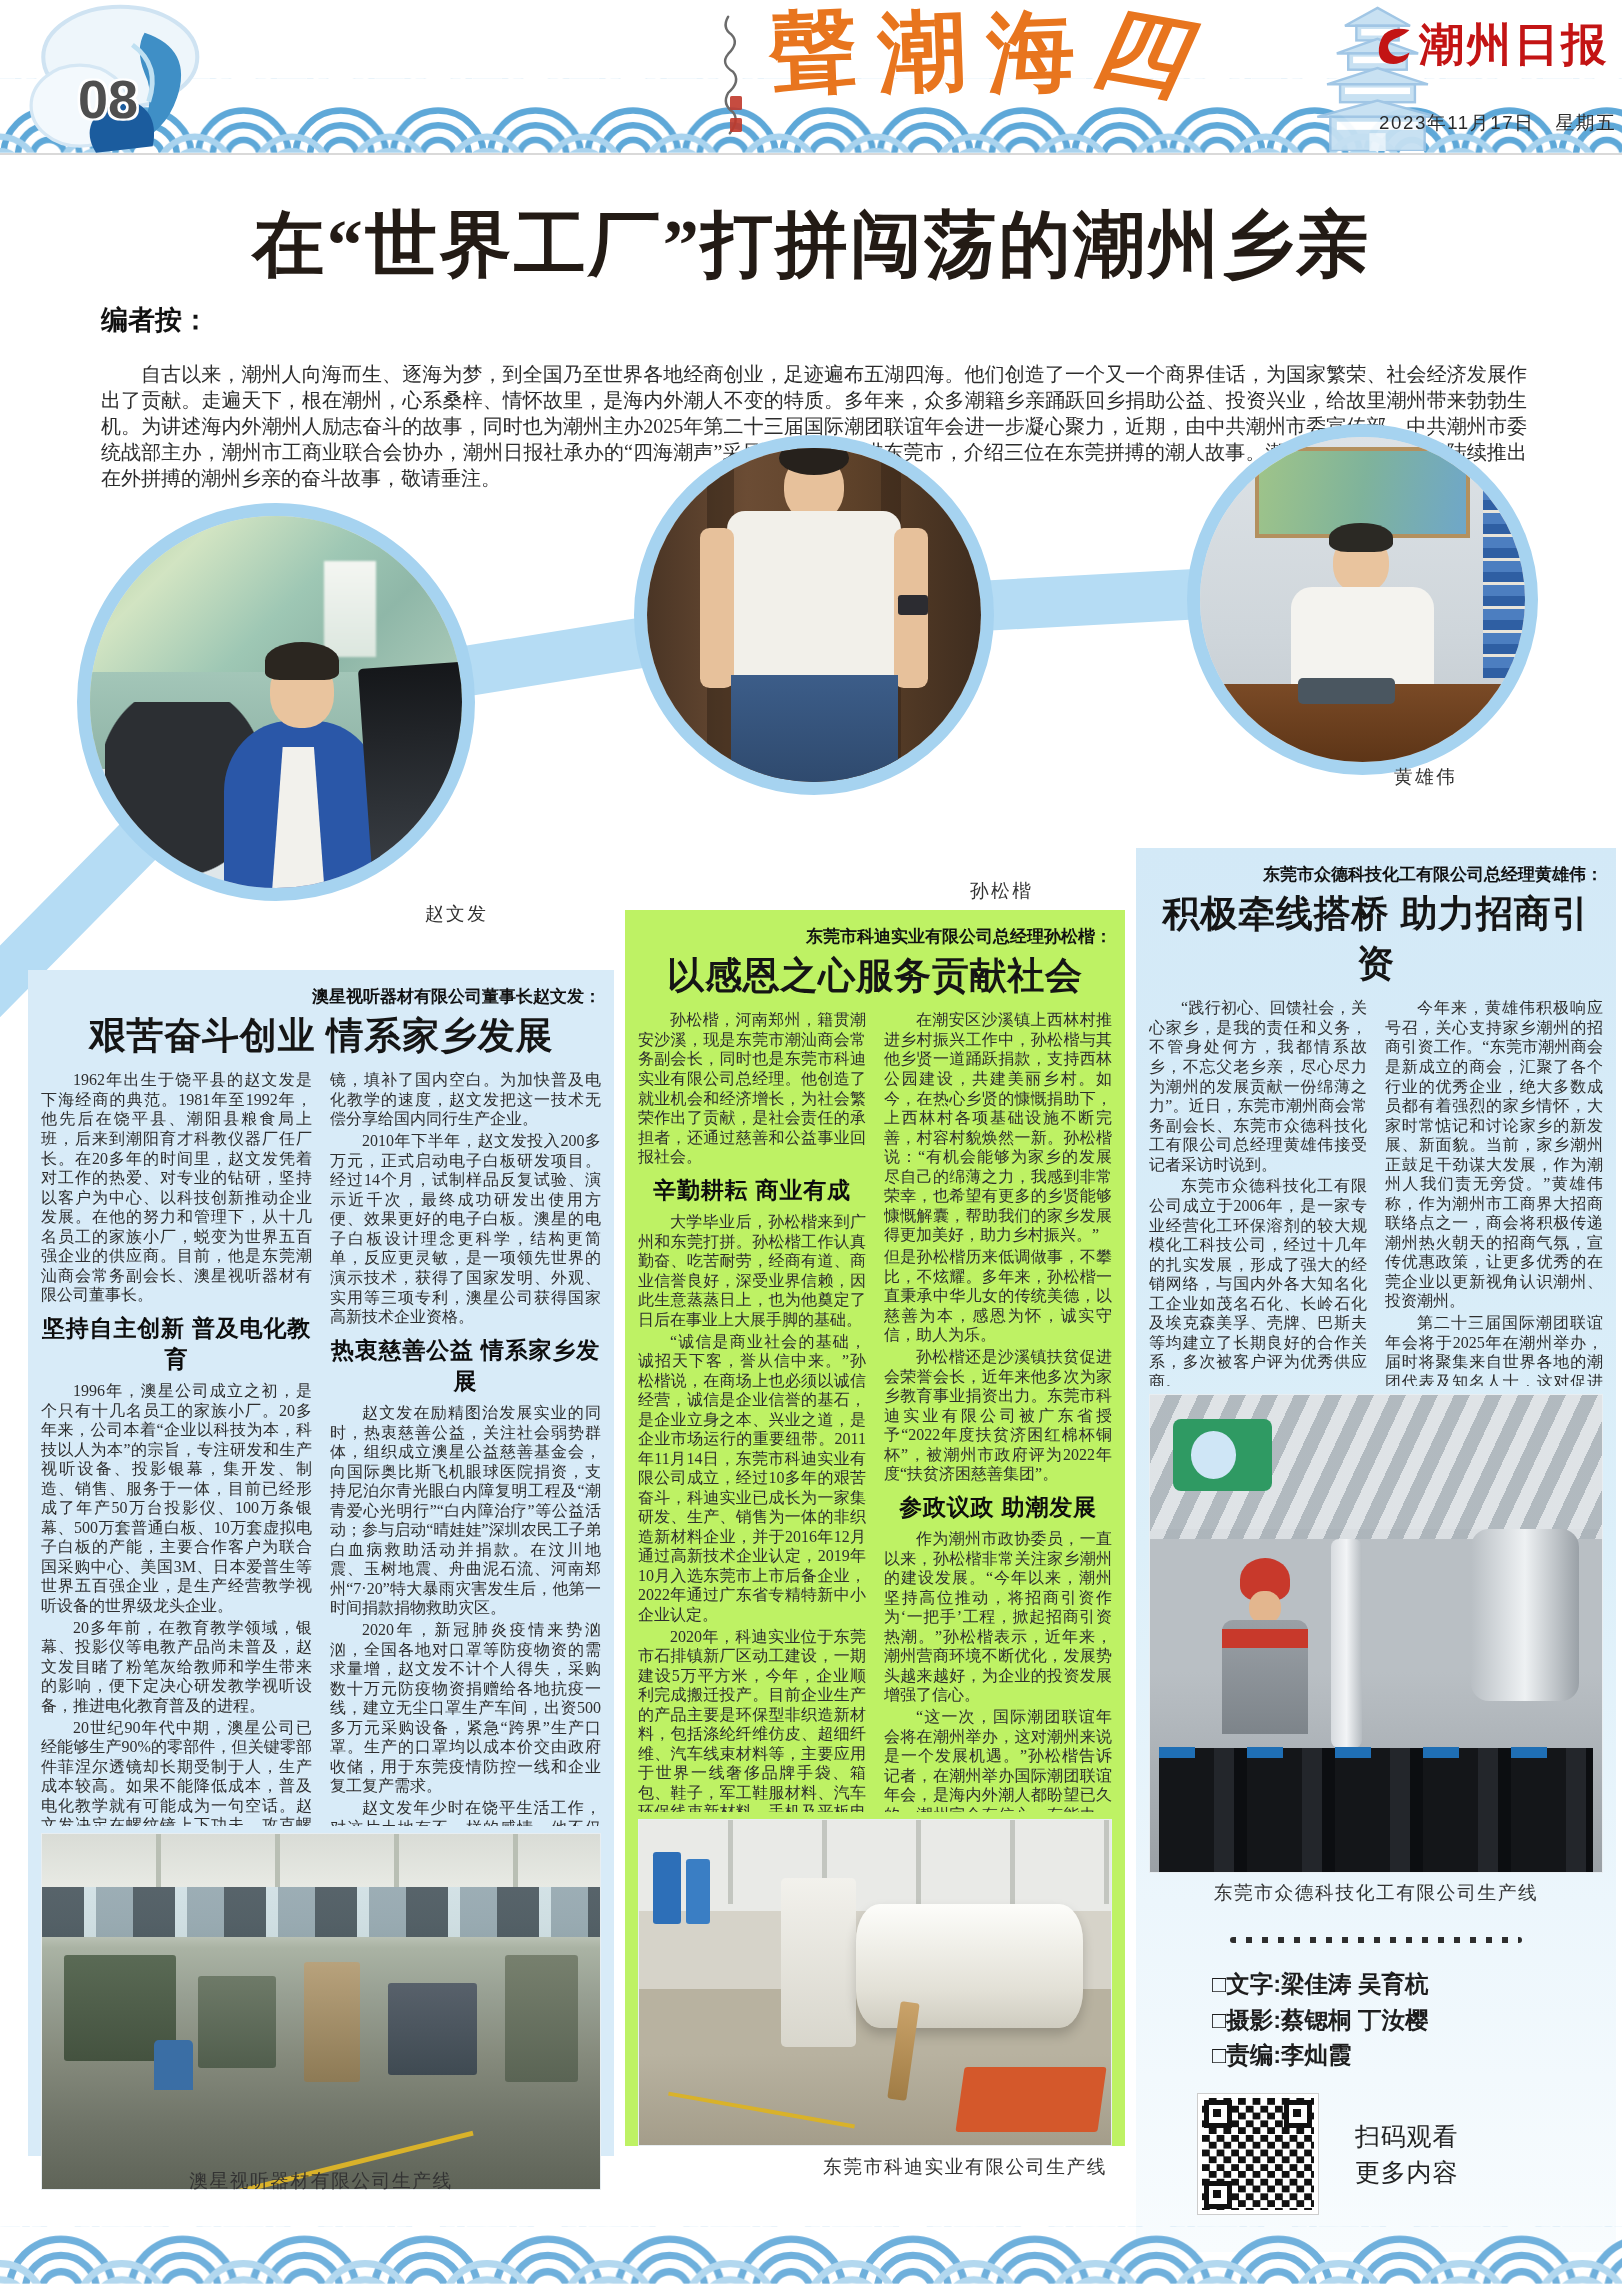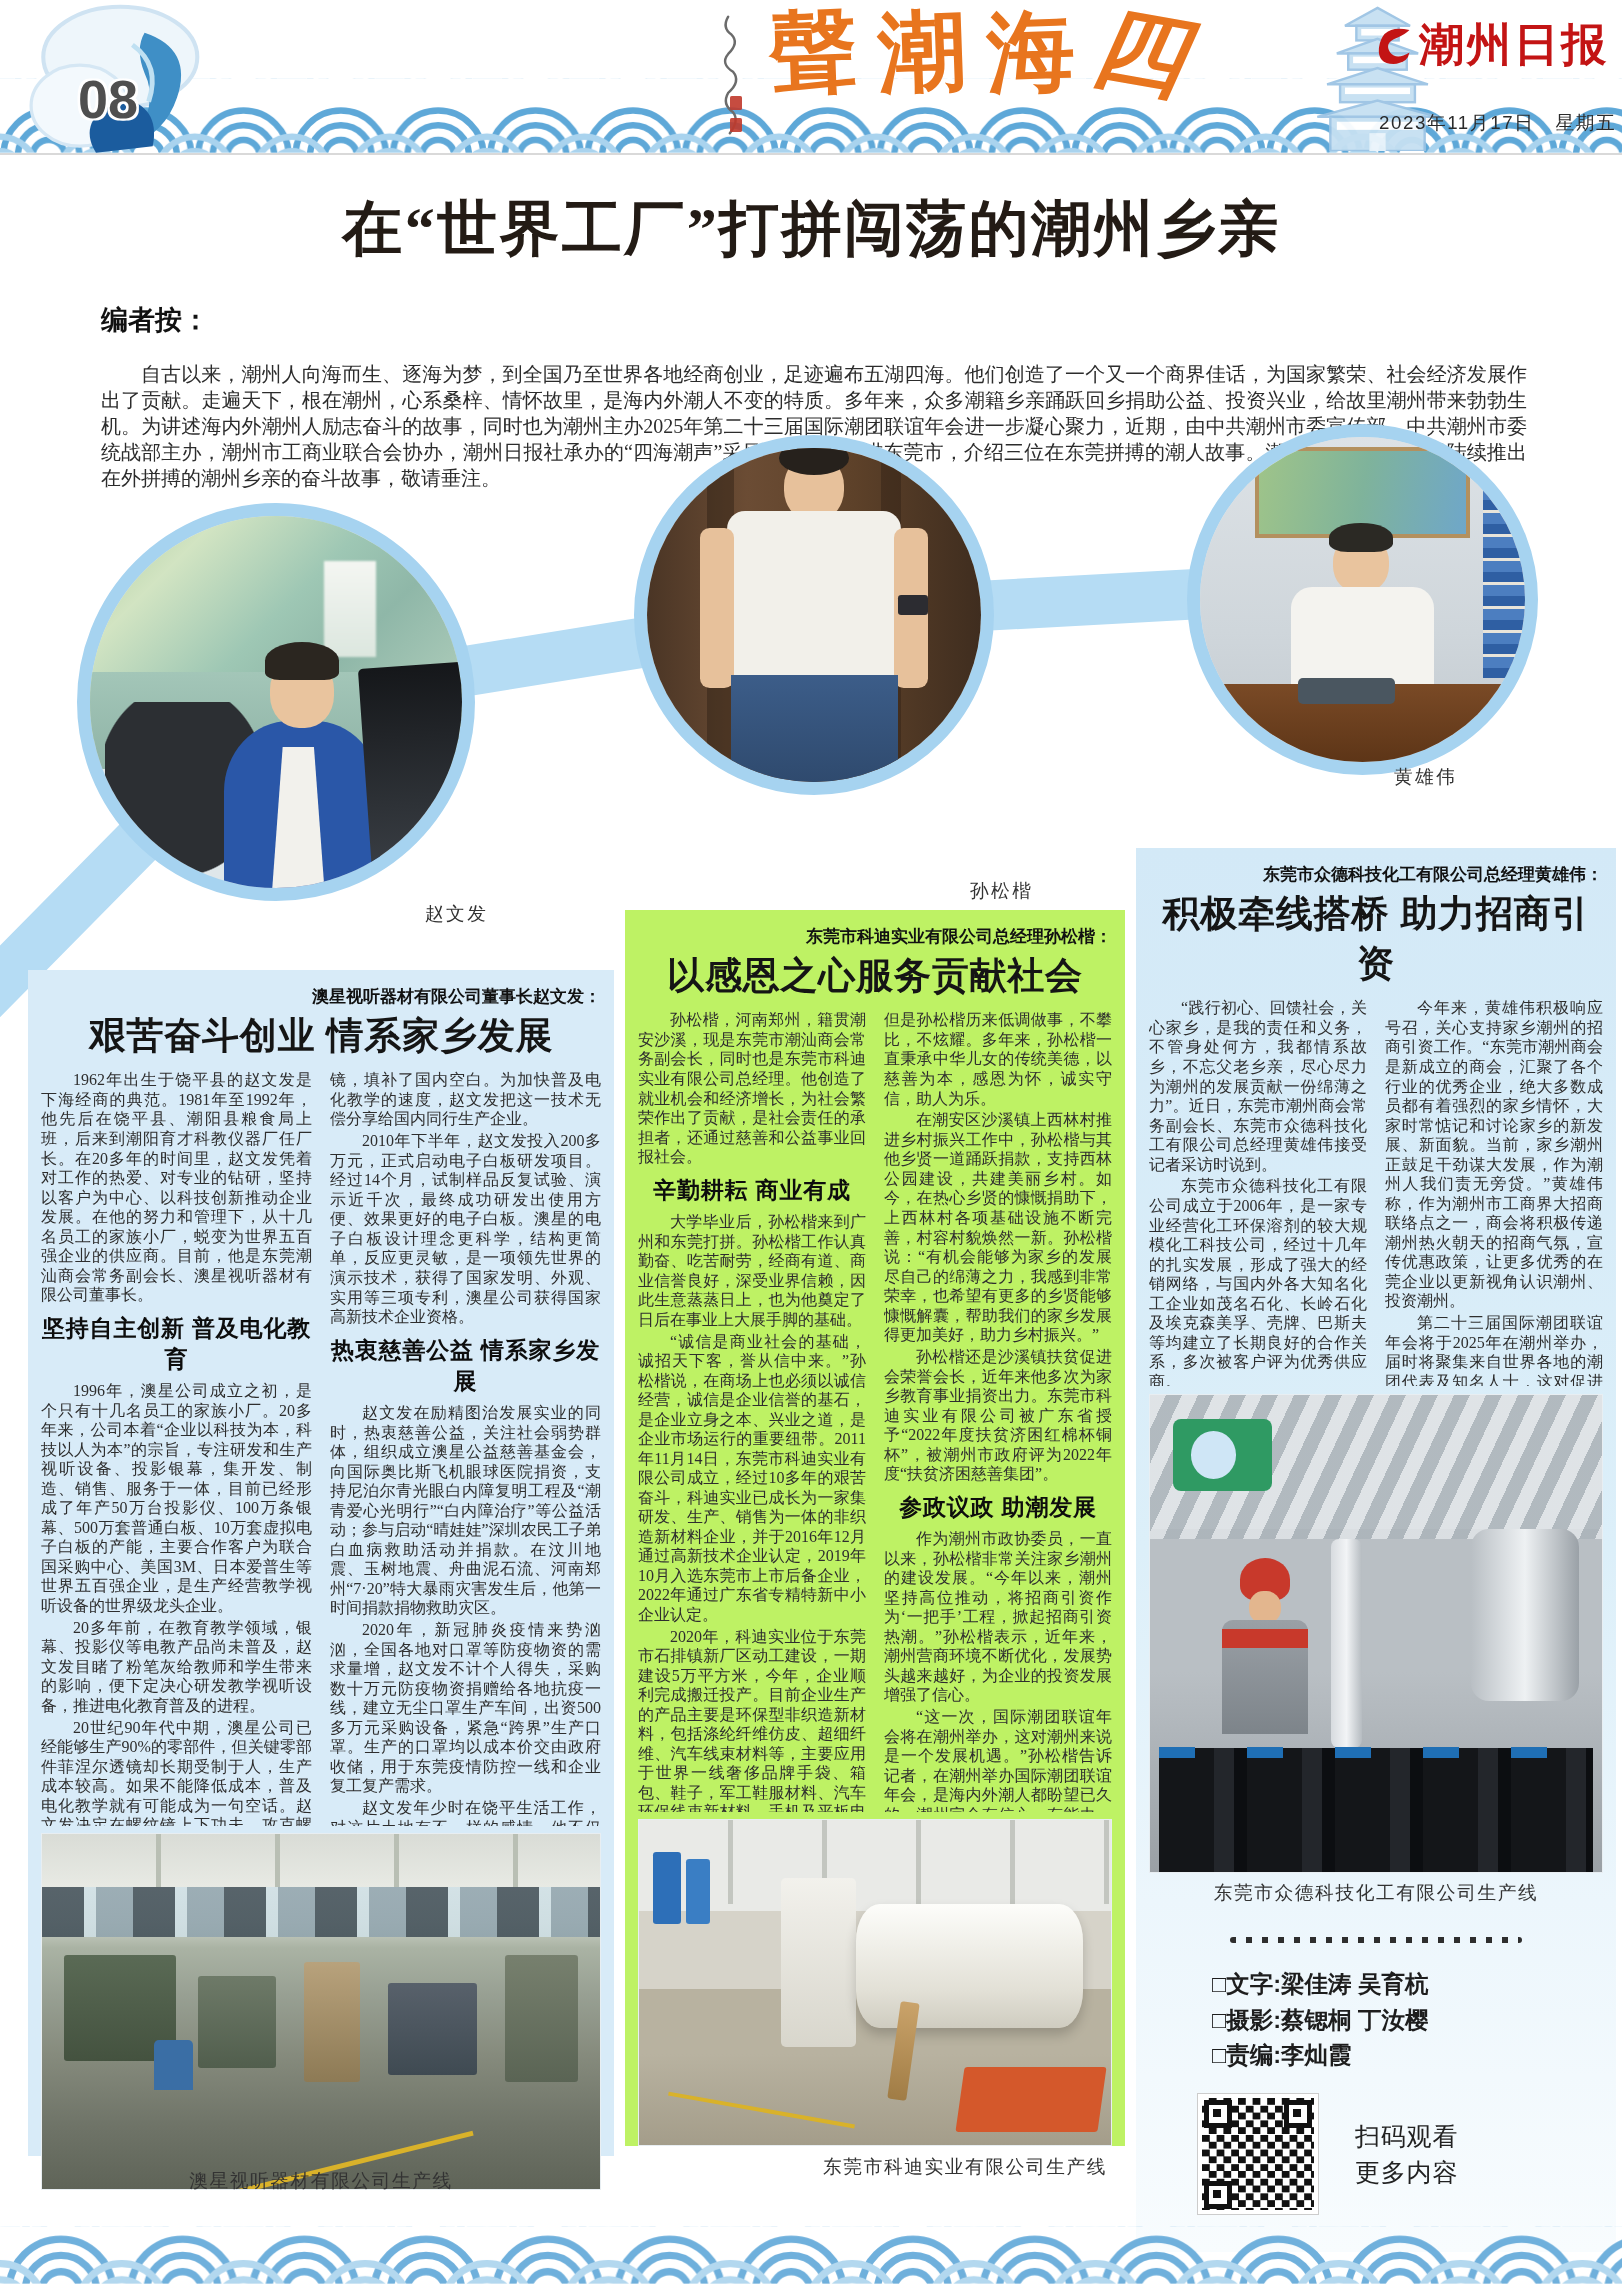--- a/index.html
+++ b/index.html
@@ -19,21 +19,21 @@
   .masthead .ch{font-size:88px;line-height:1;display:inline-block;transform:rotate(-2deg);}
   .masthead .ch.swirl{font-style:italic;transform:rotate(10deg) scale(1.04);}
   .m-seal{position:absolute;left:730px;top:96px;}
   .m-seal2{position:absolute;left:730px;top:118px;}
   .pagoda{position:absolute;left:1288px;top:3.2px;opacity:.95;}
   .logo-row{position:absolute;left:1374px;top:14.6px;display:flex;align-items:center;gap:3px;}
   .logo-text{font-size:45px;font-weight:700;color:#c31414;font-family:"DejaVu Serif","Liberation Serif",serif;letter-spacing:2.4px;}
   .date-row{position:absolute;left:1379px;top:110px;font-size:18.7px;color:#2b2b2b;letter-spacing:1.6px;display:flex;gap:21px;}
   
   .main-headline{position:absolute;left:49px;top:151px;width:1525px;text-align:center;
-    font-family:"Liberation Serif","DejaVu Serif",serif;font-weight:900;font-size:60px;line-height:1.28;
+    font-family:"Liberation Serif","DejaVu Serif",serif;font-weight:900;font-size:72px;line-height:1.28;
     color:#231b15;letter-spacing:2.4px;white-space:nowrap;}
   
   .ed-label{position:absolute;left:101px;top:302px;font-size:27px;font-weight:700;color:#111;}
   .ed-body{position:absolute;left:101px;top:341px;width:1426px;font-size:20px;line-height:1.3;
     text-align:justify;text-indent:2em;color:#2c2c2c;font-family:"Liberation Serif","DejaVu Serif",serif;}
   
   .ribbon-svg{position:absolute;left:0;top:365px;}
   .portrait{position:absolute;border-radius:50%;border:13px solid #a6d3f0;overflow:hidden;background:#dfe7ea;}
   .portrait .layer{position:absolute;}
   .p-cap{position:absolute;font-size:18.7px;color:#333;letter-spacing:2.4px;}
@@ -248,22 +248,22 @@
     <h1 class="art-headline">以感恩之心服务贡献社会</h1>
     <div class="cols">
       <div class="col">
           <p class="para">孙松楷，河南郑州，籍贯潮安沙溪，现是东莞市潮汕商会常务副会长，同时也是东莞市科迪实业有限公司总经理。他创造了就业机会和经济增长，为社会繁荣作出了贡献，是社会责任的承担者，还通过慈善和公益事业回报社会。</p>
           <h3 class="subhead">辛勤耕耘  商业有成</h3>
           <p class="para">大学毕业后，孙松楷来到广州和东莞打拼。孙松楷工作认真勤奋、吃苦耐劳，经商有道、商业信誉良好，深受业界信赖，因此生意蒸蒸日上，也为他奠定了日后在事业上大展手脚的基础。</p>
           <p class="para">“诚信是商业社会的基础，诚招天下客，誉从信中来。”孙松楷说，在商场上也必须以诚信经营，诚信是企业信誉的基石，是企业立身之本、兴业之道，是企业市场运行的重要纽带。2011年11月14日，东莞市科迪实业有限公司成立，经过10多年的艰苦奋斗，科迪实业已成长为一家集研发、生产、销售为一体的非织造新材料企业，并于2016年12月通过高新技术企业认定，2019年10月入选东莞市上市后备企业，2022年通过广东省专精特新中小企业认定。</p>
           <p class="para">2020年，科迪实业位于东莞市石排镇新厂区动工建设，一期建设5万平方米，今年，企业顺利完成搬迁投产。目前企业生产的产品主要是环保型非织造新材料，包括涤纶纤维仿皮、超细纤维、汽车线束材料等，主要应用于世界一线奢侈品牌手袋、箱包、鞋子，军工鞋服材料、汽车环保线束新材料、手机及平板电脑接触面材料。</p>
         </div>
       <div class="col">
+          <p class="para">在潮安区沙溪镇上西林村推进乡村振兴工作中，孙松楷与其他乡贤一道踊跃捐款，支持西林公园建设，共建美丽乡村。如今，在热心乡贤的慷慨捐助下，上西林村各项基础设施不断完善，村容村貌焕然一新。孙松楷说：“有机会能够为家乡的发展尽自己的绵薄之力，我感到非常荣幸，也希望有更多的乡贤能够慷慨解囊，帮助我们的家乡发展得更加美好，助力乡村振兴。”</p>
           <p class="para cont">但是孙松楷历来低调做事，不攀比，不炫耀。多年来，孙松楷一直秉承中华儿女的传统美德，以慈善为本，感恩为怀，诚实守信，助人为乐。</p>
-          <p class="para">在潮安区沙溪镇上西林村推进乡村振兴工作中，孙松楷与其他乡贤一道踊跃捐款，支持西林公园建设，共建美丽乡村。如今，在热心乡贤的慷慨捐助下，上西林村各项基础设施不断完善，村容村貌焕然一新。孙松楷说：“有机会能够为家乡的发展尽自己的绵薄之力，我感到非常荣幸，也希望有更多的乡贤能够慷慨解囊，帮助我们的家乡发展得更加美好，助力乡村振兴。”</p>
           <p class="para">孙松楷还是沙溪镇扶贫促进会荣誉会长，近年来他多次为家乡教育事业捐资出力。东莞市科迪实业有限公司被广东省授予“2022年度扶贫济困红棉杯铜杯”，被潮州市政府评为2022年度“扶贫济困慈善集团”。</p>
           <h3 class="subhead">参政议政  助潮发展</h3>
           <p class="para">作为潮州市政协委员，一直以来，孙松楷非常关注家乡潮州的建设发展。“今年以来，潮州坚持高位推动，将招商引资作为‘一把手’工程，掀起招商引资热潮。”孙松楷表示，近年来，潮州营商环境不断优化，发展势头越来越好，为企业的投资发展增强了信心。</p>
           <p class="para">“这一次，国际潮团联谊年会将在潮州举办，这对潮州来说是一个发展机遇。”孙松楷告诉记者，在潮州举办国际潮团联谊年会，是海内外潮人都盼望已久的。潮州完全有信心、有能力、有条件举办一场精致、精心、精彩的潮人盛会。“我祝福国际潮团联谊年会成功举办，祝福家乡潮州越来越好。”</p>
         </div>
     </div>
     <div class="art-photo ph-mid">
       <div class="abs" style="inset:0;background:linear-gradient(180deg,#e9eae7 0 28%,#d6d3c9 28% 52%,#b8b2a0 52% 72%,#a49d8a 100%);"></div>
       <div class="abs" style="left:0;right:0;top:0;height:26%;background:repeating-linear-gradient(90deg,transparent 0 89px,#c3c6c0 89px 94px);"></div>
       <div class="abs" style="left:3%;top:10%;width:6%;height:22%;background:#2d6fb8;border-radius:3.2px;"></div>

